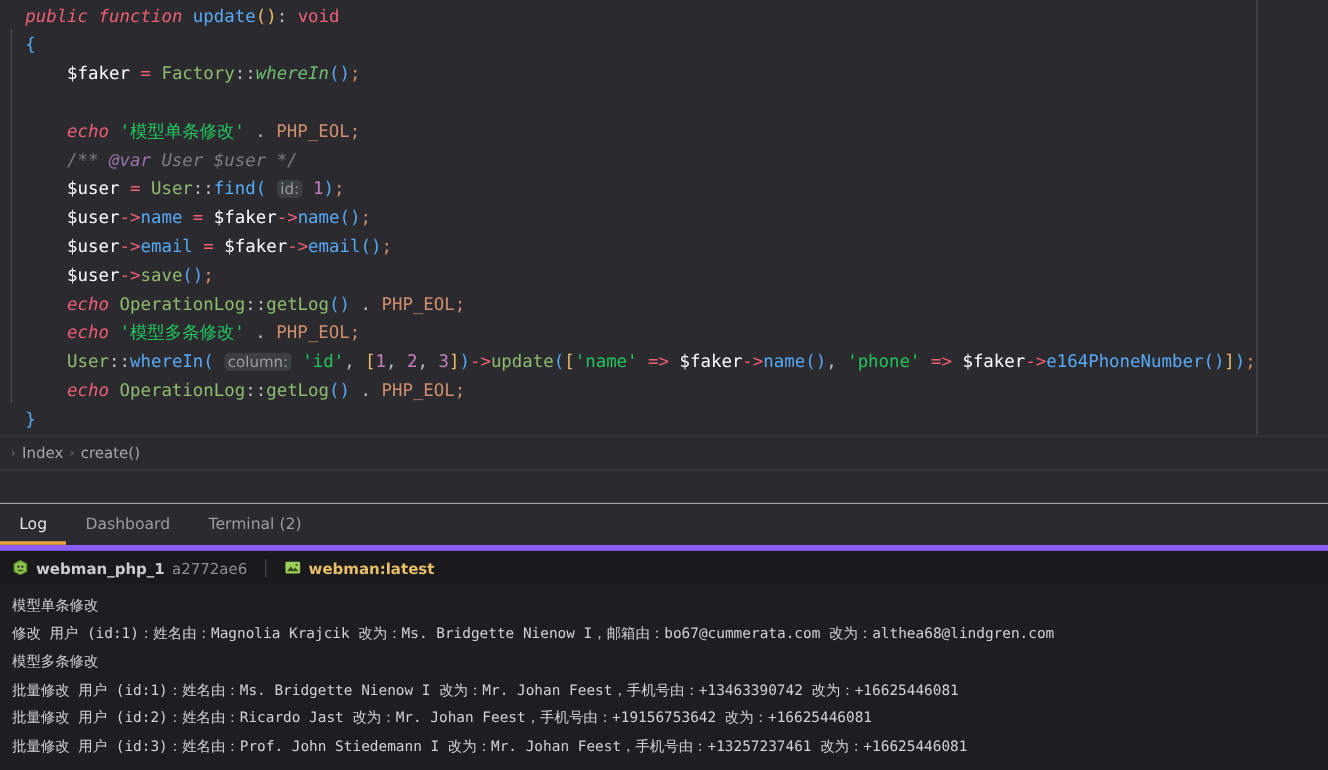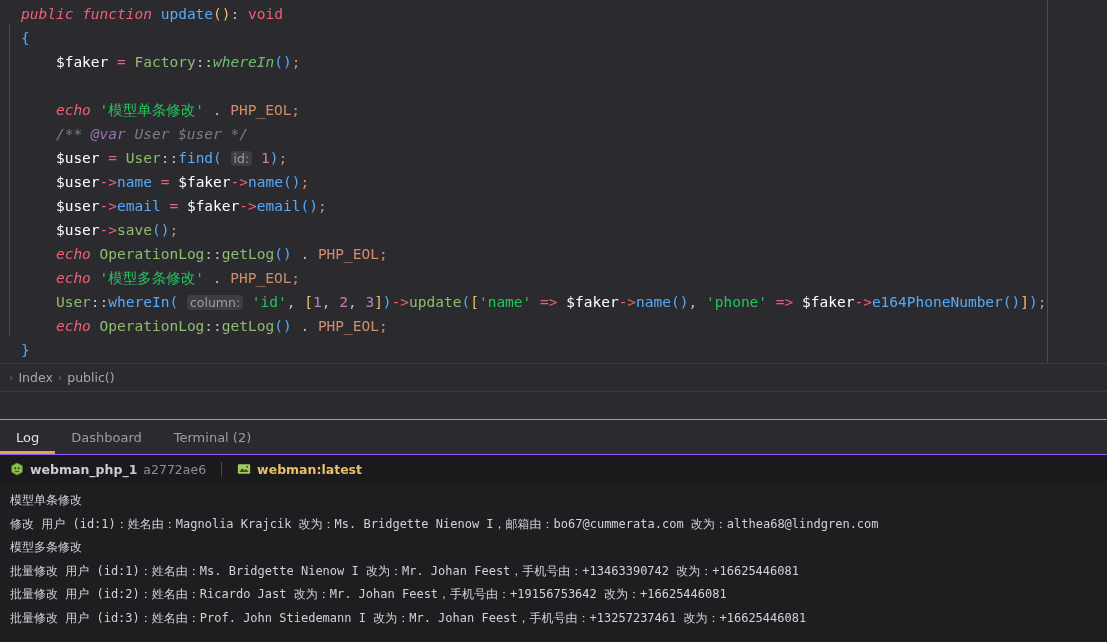--- a/index.html
+++ b/index.html
@@ -136,21 +136,21 @@
     position: absolute;
     left: 0; right: 0; bottom: 0;
     height: 3px;
     background: #e8a33d;
   }
 
   
   .containerbar {
     height: 28px;
     background: #1a1a1c;
-    border-top: 1px solid #8b5cf6;
+    border-top: 5px solid #8b5cf6;
     display: flex;
     align-items: center;
     padding-left: 10px;
     flex: none;
     font-size: 12.5px;
     gap: 6px;
   }
   .cb-group { display: flex; align-items: center; gap: 6px; }
   .cb-name { color: #c9ccd1; font-weight: bold; }
   .cb-hash { color: #8b8e94; }
@@ -203,21 +203,21 @@
         <div class="code-line"><span class="t-punct">    </span><span class="t-class">User</span><span class="t-punct">::</span><span class="t-method">whereIn</span><span class="t-paren">(</span><span class="t-punct"> </span><span class="param-hint">column:</span><span class="t-punct"> </span><span class="t-str">'id'</span><span class="t-punct">,</span><span class="t-punct"> </span><span class="t-bracket">[</span><span class="t-num">1</span><span class="t-punct">,</span><span class="t-punct"> </span><span class="t-num">2</span><span class="t-punct">,</span><span class="t-punct"> </span><span class="t-num">3</span><span class="t-bracket">]</span><span class="t-paren">)</span><span class="t-arrow">-&gt;</span><span class="t-class">update</span><span class="t-paren">(</span><span class="t-bracket">[</span><span class="t-str">'name'</span><span class="t-punct"> </span><span class="t-op">=&gt;</span><span class="t-punct"> </span><span class="t-var">$faker</span><span class="t-arrow">-&gt;</span><span class="t-method">name</span><span class="t-paren">(</span><span class="t-paren">)</span><span class="t-punct">,</span><span class="t-punct"> </span><span class="t-str">'phone'</span><span class="t-punct"> </span><span class="t-op">=&gt;</span><span class="t-punct"> </span><span class="t-var">$faker</span><span class="t-arrow">-&gt;</span><span class="t-method">e164PhoneNumber</span><span class="t-paren">(</span><span class="t-paren">)</span><span class="t-bracket">]</span><span class="t-paren">)</span><span class="t-semi">;</span></div>
         <div class="code-line"><span class="t-punct">    </span><span class="t-echo">echo</span><span class="t-punct"> </span><span class="t-class">OperationLog</span><span class="t-punct">::</span><span class="t-class">getLog</span><span class="t-paren">(</span><span class="t-paren">)</span><span class="t-punct"> </span><span class="t-punct">.</span><span class="t-punct"> </span><span class="t-const">PHP_EOL</span><span class="t-semi">;</span></div>
         <div class="code-line"><span class="t-brace">}</span></div>
       </div>
   </div>
 
   <div class="breadcrumb">
     <span class="bc-sep">›</span>
     <span class="bc-item">Index</span>
     <span class="bc-sep">›</span>
-    <span class="bc-item">public()</span>
+    <span class="bc-item">create()</span>
   </div>
 
   <div class="toolbar-strip"></div>
 
   <div class="tabbar" id="tabbar">
       <div class="tab active">
         <span>Log</span>
       </div>
       <div class="tab">
         <span>Dashboard</span>

